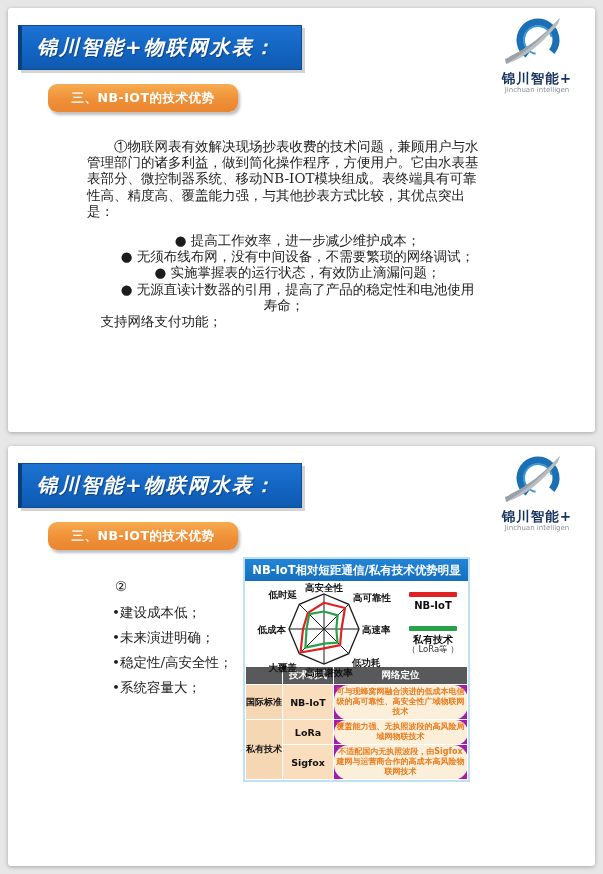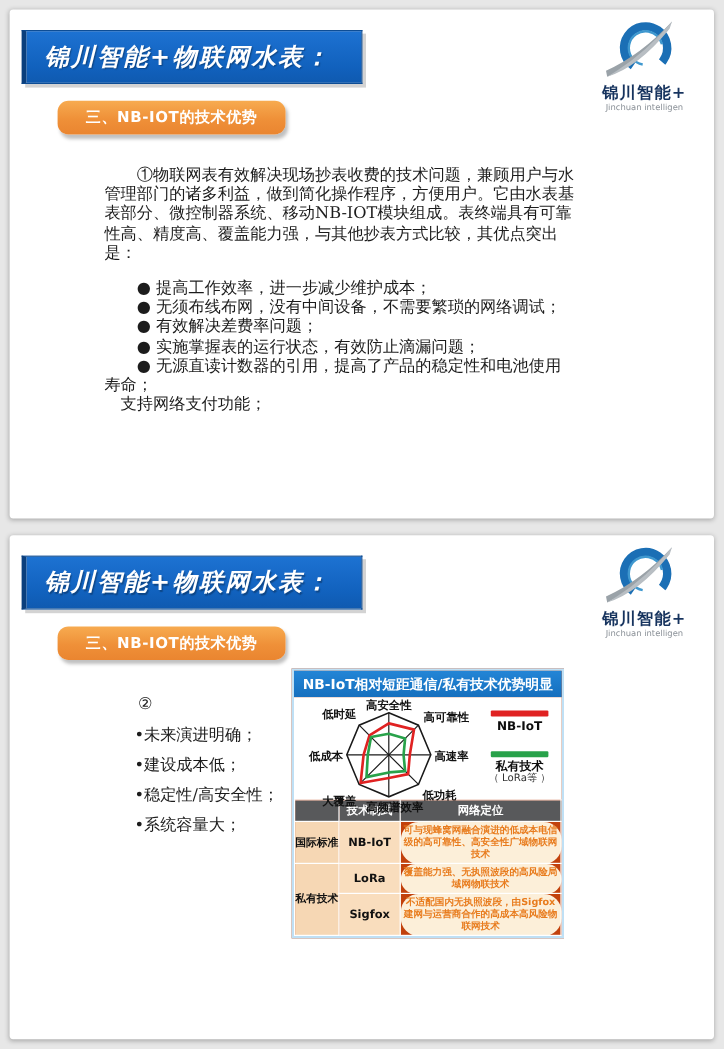--- a/index.html
+++ b/index.html
@@ -51,32 +51,32 @@
     display:flex; align-items:center; justify-content:center;
     font-family:"DejaVu Sans", sans-serif; letter-spacing:.5px;
   }
 
   
   .s1-body {
     position:absolute; left:79px; top:130px; width:394px;
     font-size:13.5px; line-height:1.2; color:#1c1c1c; letter-spacing:0;
   }
   .s1-para { text-indent:2em; margin-bottom:13px; }
-  .s1-bullet { text-indent:2em; }
+  .s1-bullet { text-indent:2em;text-align:center; }
   .s1-closing { text-indent:1em; }
 
   
   .s2-marker { position:absolute; left:107px; top:132px; font-size:13.5px; color:#1c1c1c; }
   .s2-bullets { position:absolute; left:104px; top:158px; font-size:13.5px; color:#1c1c1c; }
   .s2-bullet { height:25px; }
 
   
   .panel {
     position:absolute; left:235px; top:111px; width:227px;
-    border:2px solid #bfe0f5; background:#c2410c;
+    border:2px solid #bfe0f5; background:#a21caf;
   }
   .panel-title {
     background:linear-gradient(180deg,#2385d6,#156fbe);
     color:#ffffff; font-weight:bold; font-size:11.5px; text-align:center;
     padding:4px 0 3px; font-family:"DejaVu Sans", sans-serif;
   }
   .radar-wrap { position:relative; height:85px; background:#fff; }
   .legend { position:absolute; right:3px; top:11px; width:64px; text-align:center;
     font-family:"DejaVu Sans", sans-serif; }
   .legend-entry { margin-bottom:14px; }
@@ -121,21 +121,20 @@
 
   <div class="badge">
     <span>三、NB-IOT的技术优势</span>
   </div>
 
   <div class="s1-body">
     <div class="s1-para">①物联网表有效解决现场抄表收费的技术问题，兼顾用户与水管理部门的诸多利益，做到简化操作程序，方便用户。它由水表基表部分、微控制器系统、移动NB-IOT模块组成。表终端具有可靠性高、精度高、覆盖能力强，与其他抄表方式比较，其优点突出是：</div>
     <div id="s1-bullets">
         <div class="s1-bullet">● 提高工作效率，进一步减少维护成本；</div>
         <div class="s1-bullet">● 无须布线布网，没有中间设备，不需要繁琐的网络调试；</div>
-        <div class="s1-bullet">● 有效解决差费率问题；</div>
         <div class="s1-bullet">● 实施掌握表的运行状态，有效防止滴漏问题；</div>
         <div class="s1-bullet">● 无源直读计数器的引用，提高了产品的稳定性和电池使用寿命；</div>
       </div>
     <div class="s1-closing">支持网络支付功能；</div>
   </div>
 </div>
 
 <div class="slide" id="slide2">
   <div class="banner">
     <span class="banner-text">锦川智能+物联网水表：</span>
@@ -153,22 +152,22 @@
     <div class="logo-name">锦川智能+</div>
     <div class="logo-sub">Jinchuan intelligen</div>
   </div>
 
   <div class="badge">
     <span>三、NB-IOT的技术优势</span>
   </div>
 
   <div class="s2-marker">②</div>
   <div class="s2-bullets" id="s2-bullets">
+      <div class="s2-bullet">•建设成本低；</div>
       <div class="s2-bullet">•未来演进明确；</div>
-      <div class="s2-bullet">•建设成本低；</div>
       <div class="s2-bullet">•稳定性/高安全性；</div>
       <div class="s2-bullet">•系统容量大；</div>
     </div>
 
   <div class="panel">
     <div class="panel-title">NB-IoT相对短距通信/私有技术优势明显</div>
 
     <div class="radar-wrap">
       <svg id="radar-svg" width="164" height="97" viewBox="0 0 164 97">
           <polygon points="79.0,13.0 103.7,23.3 114.0,48.0 103.7,72.7 79.0,83.0 54.3,72.7 44.0,48.0 54.3,23.3" fill="none" stroke="#1a1a1a" stroke-width="1.3"></polygon>

